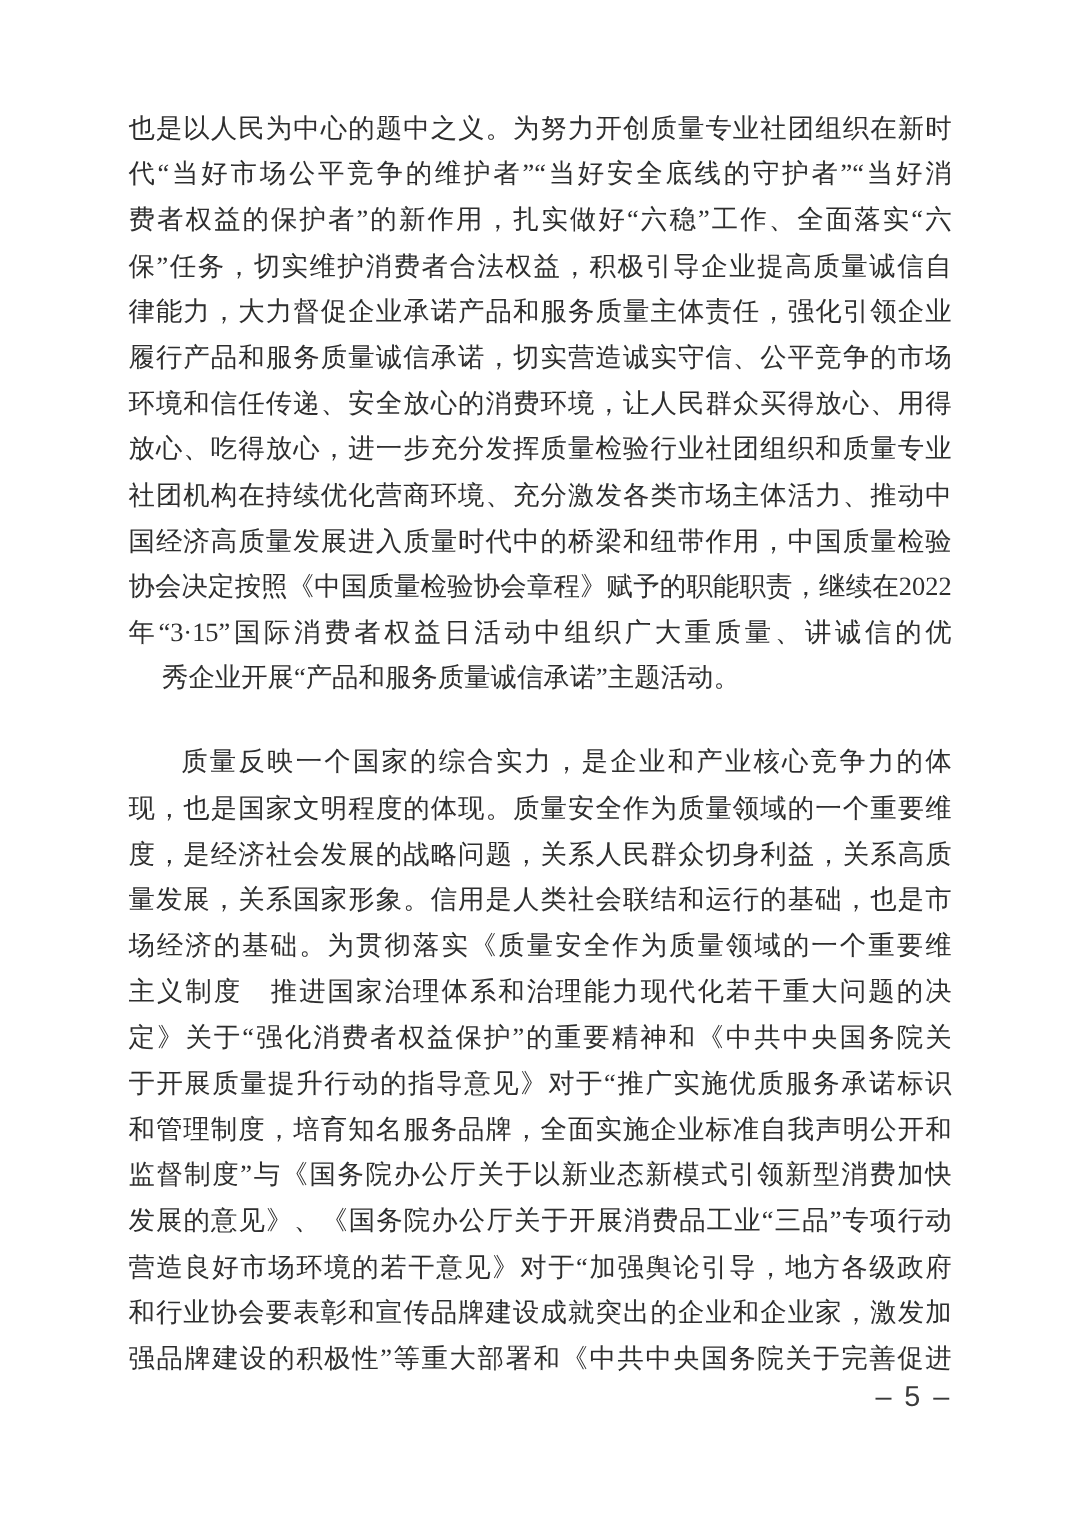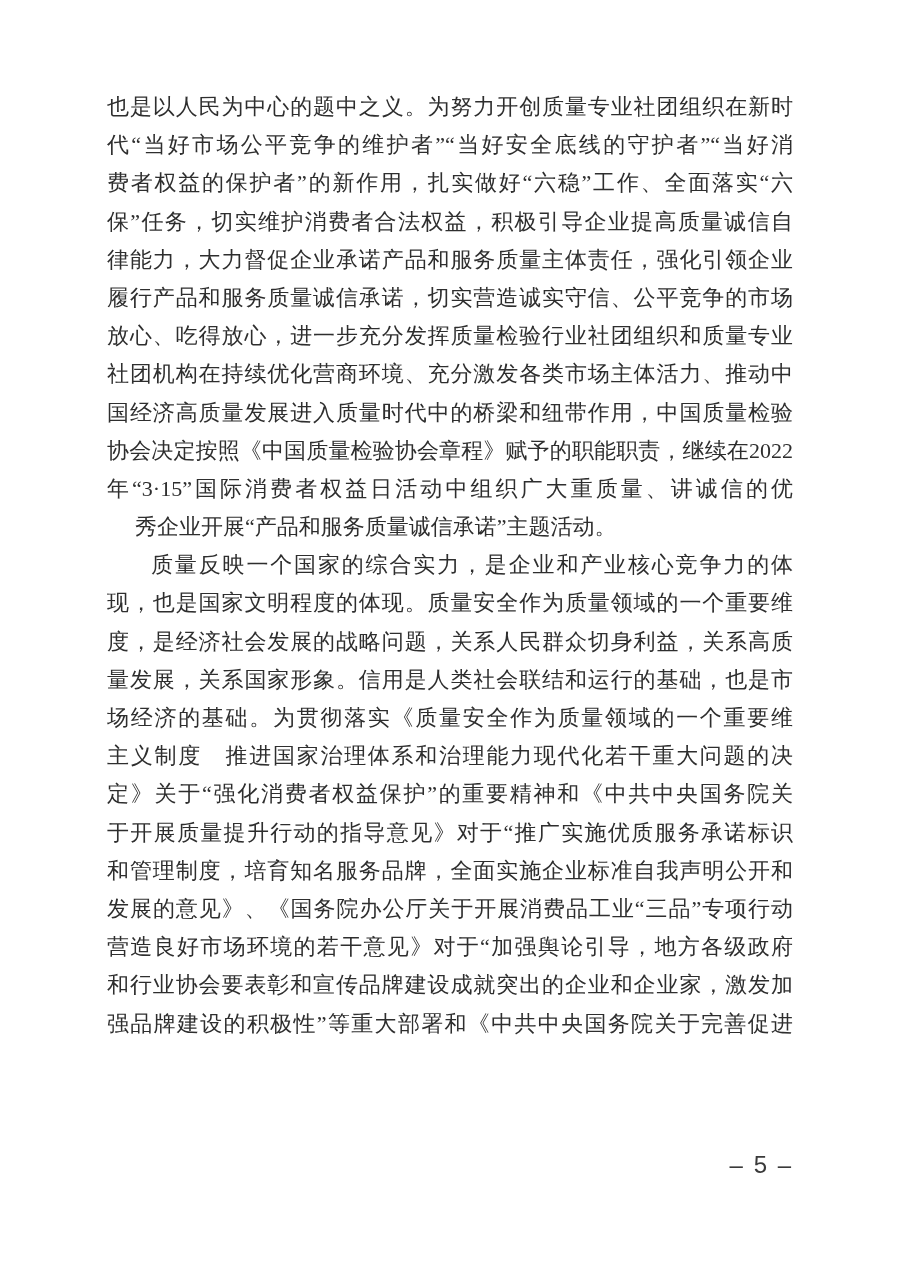--- a/index.html
+++ b/index.html
@@ -31,20 +31,21 @@
     text-align-last: justify;
     font-weight: 400;
   }
   .ln.para-end {
     text-align: left;
     text-align-last: left;
     margin-left: 28px;
   }
   .ln.indent {
     padding-left: 44px;
+    margin-top: 32px;
   }
   .page-number {
     position: absolute;
     top: 1150px;
     right: 107px;
     font-size: 24px;
     line-height: 30px;
     letter-spacing: 2px;
     color: #3a3a3a;
     font-family: "Liberation Sans", "DejaVu Sans", sans-serif;
@@ -54,34 +55,36 @@
 <body>
 
 <div class="page">
   <div class="text-block">
     <div class="ln">也是以人民为中心的题中之义。为努力开创质量专业社团组织在新时</div>
     <div class="ln">代“当好市场公平竞争的维护者”“当好安全底线的守护者”“当好消</div>
     <div class="ln">费者权益的保护者”的新作用，扎实做好“六稳”工作、全面落实“六</div>
     <div class="ln">保”任务，切实维护消费者合法权益，积极引导企业提高质量诚信自</div>
     <div class="ln">律能力，大力督促企业承诺产品和服务质量主体责任，强化引领企业</div>
     <div class="ln">履行产品和服务质量诚信承诺，切实营造诚实守信、公平竞争的市场</div>
+    <div class="ln">环境和信任传递、安全放心的消费环境，让人民群众买得放心、用得</div>
     <div class="ln">放心、吃得放心，进一步充分发挥质量检验行业社团组织和质量专业</div>
     <div class="ln">社团机构在持续优化营商环境、充分激发各类市场主体活力、推动中</div>
     <div class="ln">国经济高质量发展进入质量时代中的桥梁和纽带作用，中国质量检验</div>
     <div class="ln">协会决定按照《中国质量检验协会章程》赋予的职能职责，继续在2022</div>
     <div class="ln">年“3·15”国际消费者权益日活动中组织广大重质量、讲诚信的优</div>
     <div class="ln para-end">秀企业开展“产品和服务质量诚信承诺”主题活动。</div>
     <div class="ln indent">质量反映一个国家的综合实力，是企业和产业核心竞争力的体</div>
     <div class="ln">现，也是国家文明程度的体现。质量安全作为质量领域的一个重要维</div>
     <div class="ln">度，是经济社会发展的战略问题，关系人民群众切身利益，关系高质</div>
     <div class="ln">量发展，关系国家形象。信用是人类社会联结和运行的基础，也是市</div>
     <div class="ln">场经济的基础。为贯彻落实《质量安全作为质量领域的一个重要维</div>
     <div class="ln">主义制度　推进国家治理体系和治理能力现代化若干重大问题的决</div>
     <div class="ln">定》关于“强化消费者权益保护”的重要精神和《中共中央国务院关</div>
     <div class="ln">于开展质量提升行动的指导意见》对于“推广实施优质服务承诺标识</div>
     <div class="ln">和管理制度，培育知名服务品牌，全面实施企业标准自我声明公开和</div>
+    <div class="ln">监督制度”与《国务院办公厅关于以新业态新模式引领新型消费加快</div>
     <div class="ln">发展的意见》、《国务院办公厅关于开展消费品工业“三品”专项行动</div>
     <div class="ln">营造良好市场环境的若干意见》对于“加强舆论引导，地方各级政府</div>
     <div class="ln">和行业协会要表彰和宣传品牌建设成就突出的企业和企业家，激发加</div>
     <div class="ln">强品牌建设的积极性”等重大部署和《中共中央国务院关于完善促进</div>
   </div>
   <div class="page-number">– 5 –</div>
 </div>
 
 </body></html>

